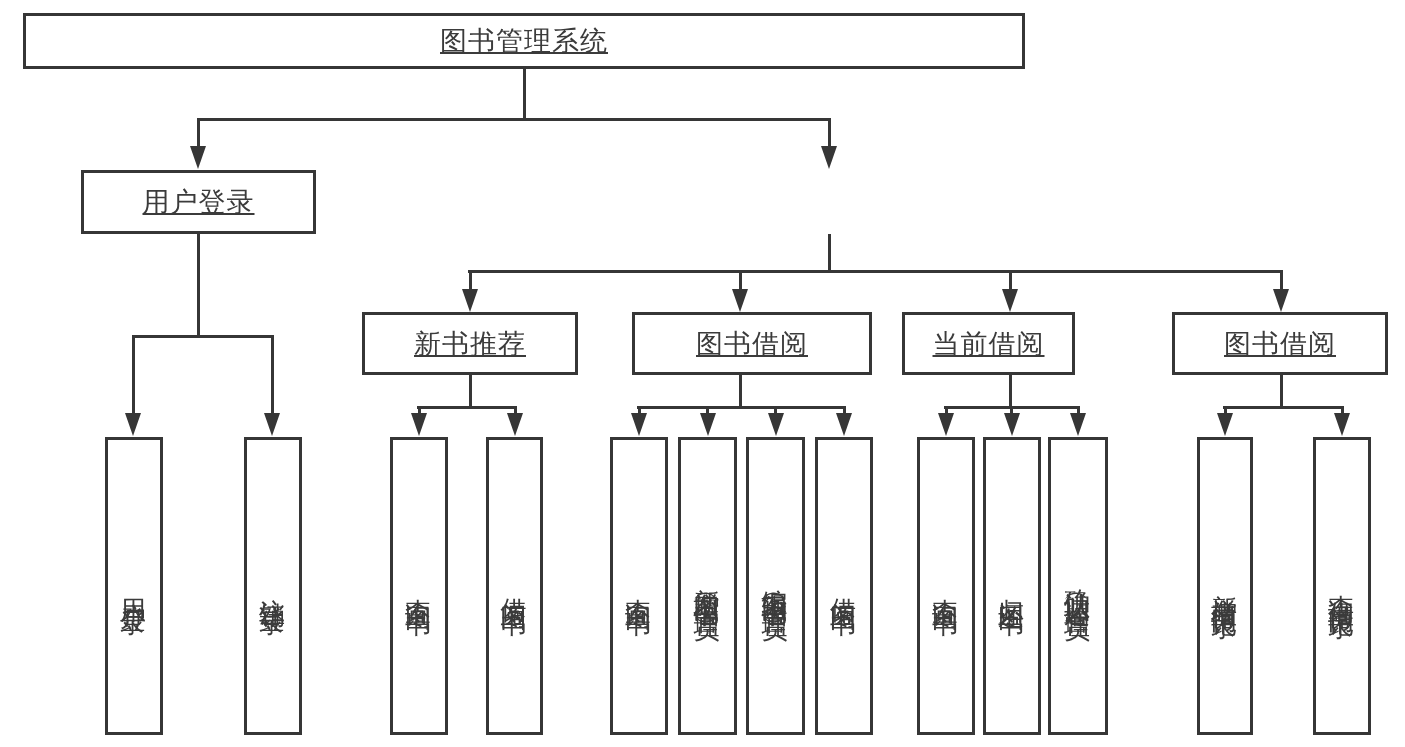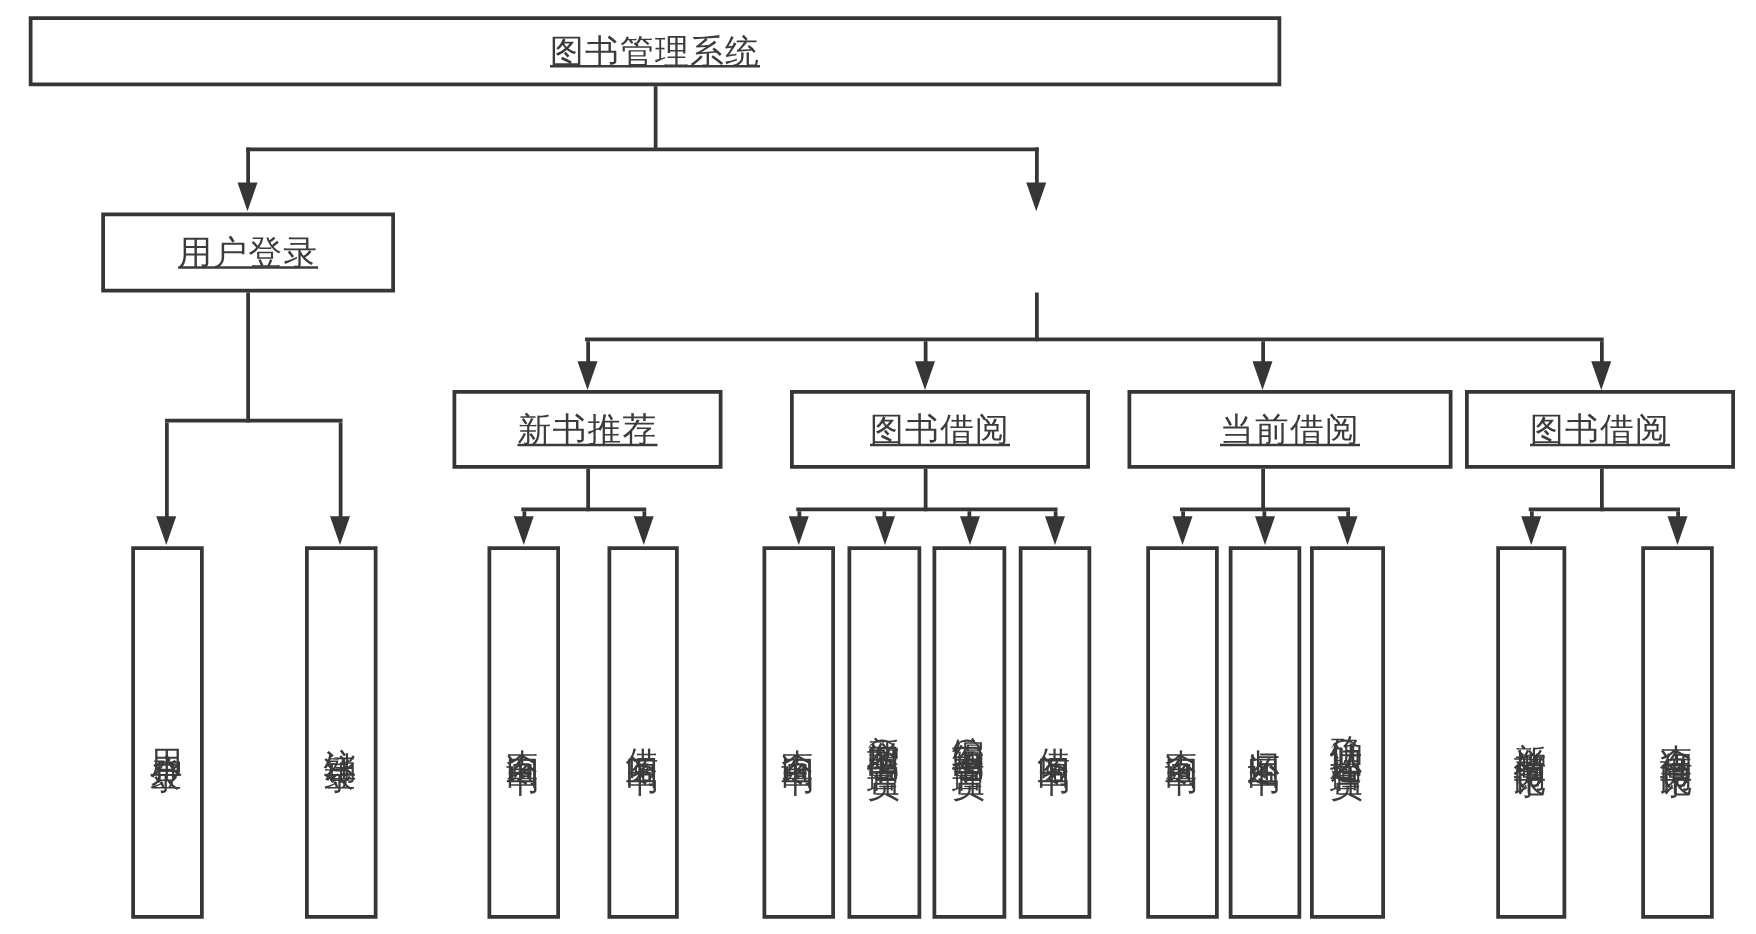--- a/index.html
+++ b/index.html
@@ -81,21 +81,21 @@
   <div class="arrow" style="left:732px;top:289px"></div>
   <div class="arrow" style="left:1002px;top:289px"></div>
   <div class="arrow" style="left:1273px;top:289px"></div>
 
   <div class="box h" style="left:362px;top:312px;width:216px;height:63px">
     <span>新书推荐</span>
   </div>
   <div class="box h" style="left:632px;top:312px;width:240px;height:63px">
     <span>图书借阅</span>
   </div>
-  <div class="box h" style="left:902px;top:312px;width:260px;height:63px">
+  <div class="box h" style="left:902px;top:312px;width:173px;height:63px">
     <span>当前借阅</span>
   </div>
   <div class="box h" style="left:1172px;top:312px;width:216px;height:63px">
     <span>图书借阅</span>
   </div>
 
   <div class="vline" style="left:469px;top:375px;height:34px"></div>
   <div class="hline" style="left:417px;top:406px;width:100px"></div>
   <div class="vline" style="left:418px;top:409px;height:8px"></div>
   <div class="vline" style="left:514px;top:409px;height:8px"></div>

